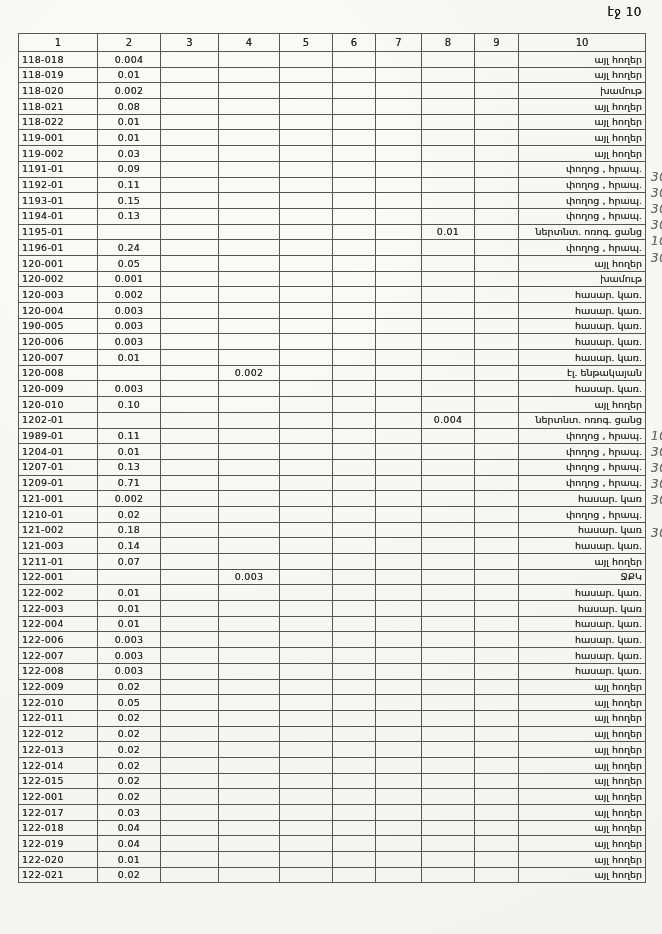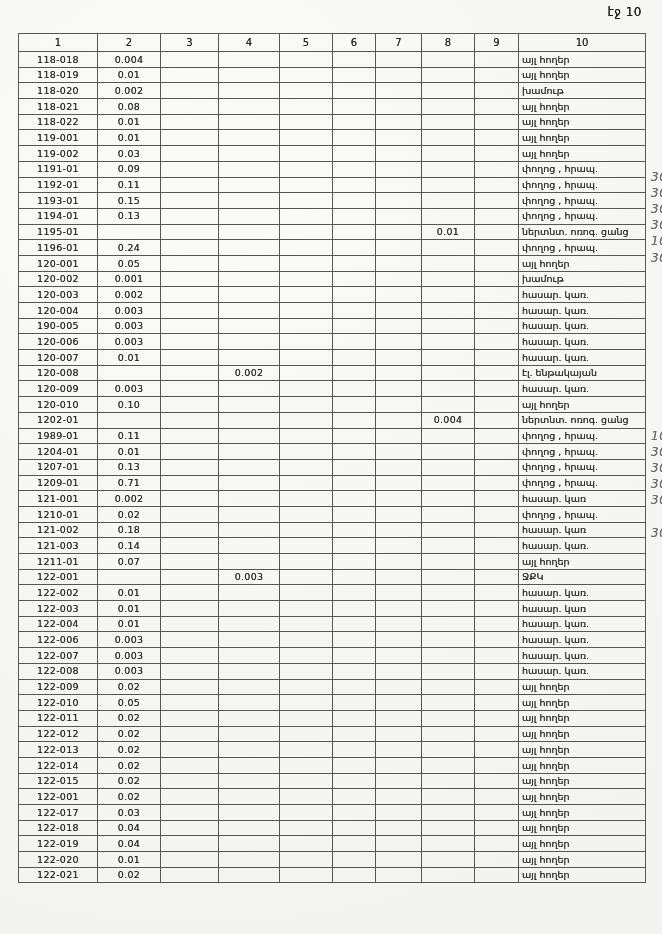--- a/index.html
+++ b/index.html
@@ -57,23 +57,23 @@
     height: 17px;
     font-size: 10px;
     font-weight: normal;
     text-align: center;
     color: #262626;
   }
   table.sheet td {
     height: 14.7px;
     color: #2b2b2b;
   }
-  td.c-id { text-align: center; padding-left: 5px; letter-spacing: 0.3px; }
+  td.c-id { text-align: left; padding-left: 5px; letter-spacing: 0.3px; }
   td.c-num { text-align: center; letter-spacing: 0.3px; }
-  td.c-use { text-align: left; padding-left: 4px; }
+  td.c-use { text-align: right; padding-left: 4px; }
   .note {
     position: absolute;
     font-size: 12px;
     color: #6d6d6d;
     letter-spacing: 0.5px;
     text-shadow: 0 0 0.3px #777;
     font-style: italic;
   }
 </style>
 </head>

